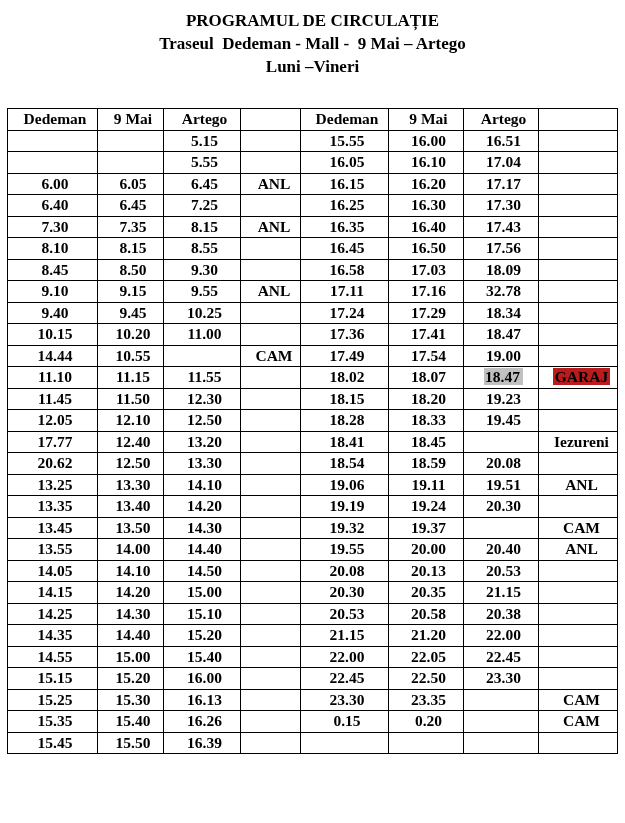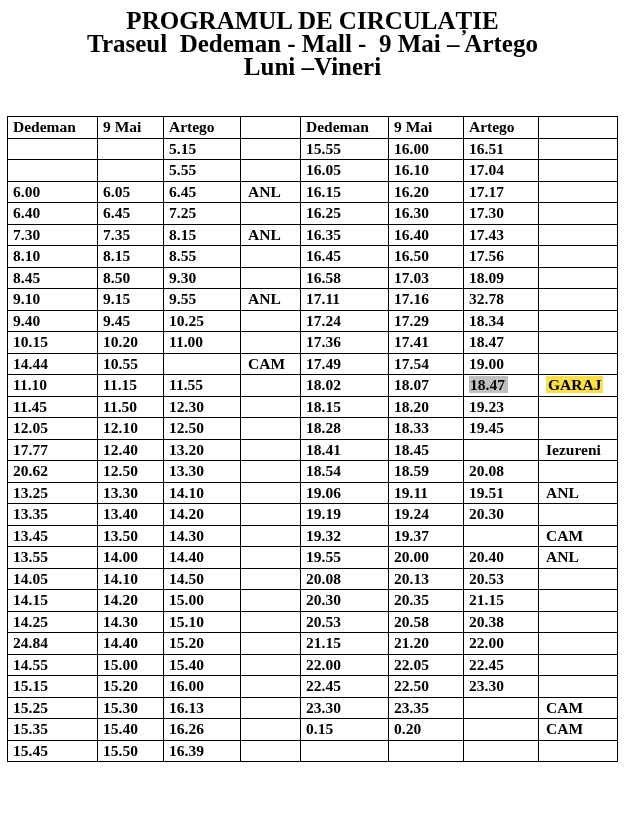--- a/index.html
+++ b/index.html
@@ -1,28 +1,28 @@
 <!DOCTYPE html>
 <html><head>
 <meta charset="utf-8">
 <style>
   html, body { margin: 0; padding: 0; background: #ffffff; }
   body { width: 625px; height: 823px; position: relative; overflow: hidden;
          font-family: "Liberation Serif", "DejaVu Serif", serif; color: #000; }
   .header { position: absolute; left: 0; top: 9px; width: 625px; text-align: center;
-            font-weight: bold; font-size: 25px; line-height: 23px; }
+            font-weight: bold; font-size: 17px; line-height: 23px; }
   .header div { white-space: pre; }
-  table.sched { position: absolute; left: 7px; top: 116px; border-collapse: collapse;
-                table-layout: fixed; }
+  table.sched { position: absolute; left: 7px; top: 108px; border-collapse: collapse;
+                table-layout: fixed; text-align: center; }
   table.sched td { border: 1.4px solid #000; height: 20.5px; padding: 0 0 0 5px;
                    font-weight: bold; font-size: 15.5px; line-height: 18px;
                    white-space: nowrap; overflow: hidden; vertical-align: middle; }
   table.sched td.note { padding-left: 7px; }
   .hl { background: #c0c0c0; padding: 0 3px 0 1px; }
-  .hl-note { background: #fde047; padding: 0 2px; }
+  .hl-note { background: #b91c1c; padding: 0 2px; }
 </style>
 </head>
 <body>
 
 <div class="header">
   <div>PROGRAMUL DE CIRCULAȚIE</div>
   <div>Traseul  Dedeman - Mall -  9 Mai – Artego</div>
   <div>Luni –Vineri</div>
 </div>
 
@@ -272,21 +272,21 @@
         <td><span>14.25</span></td>
         <td><span>14.30</span></td>
         <td><span>15.10</span></td>
         <td class="note"><span></span></td>
         <td><span>20.53</span></td>
         <td><span>20.58</span></td>
         <td><span>20.38</span></td>
         <td class="note"><span></span></td>
       </tr>
       <tr>
-        <td><span>24.84</span></td>
+        <td><span>14.35</span></td>
         <td><span>14.40</span></td>
         <td><span>15.20</span></td>
         <td class="note"><span></span></td>
         <td><span>21.15</span></td>
         <td><span>21.20</span></td>
         <td><span>22.00</span></td>
         <td class="note"><span></span></td>
       </tr>
       <tr>
         <td><span>14.55</span></td>

